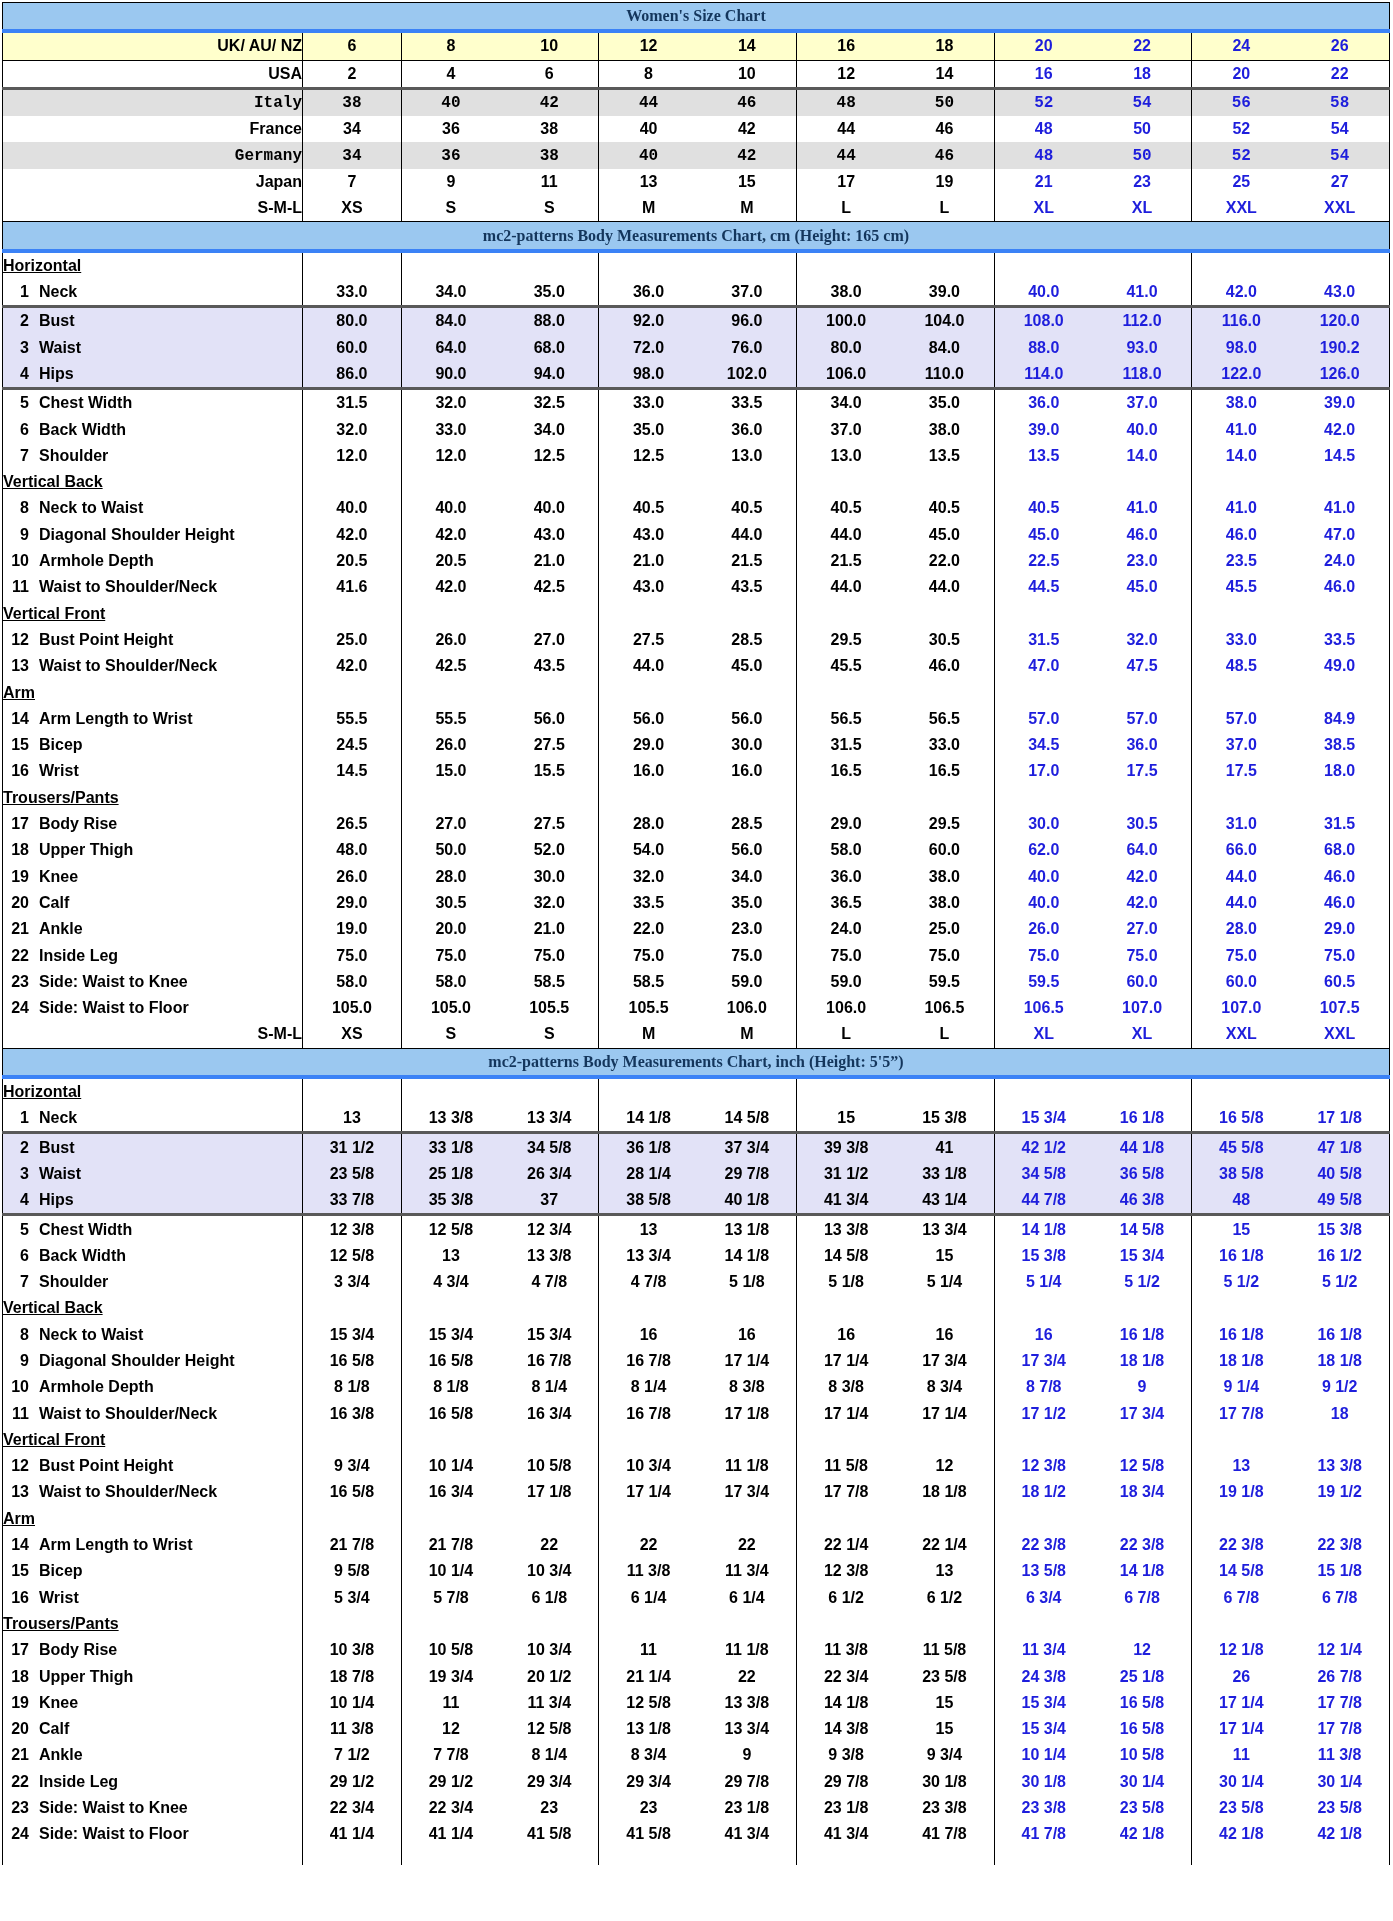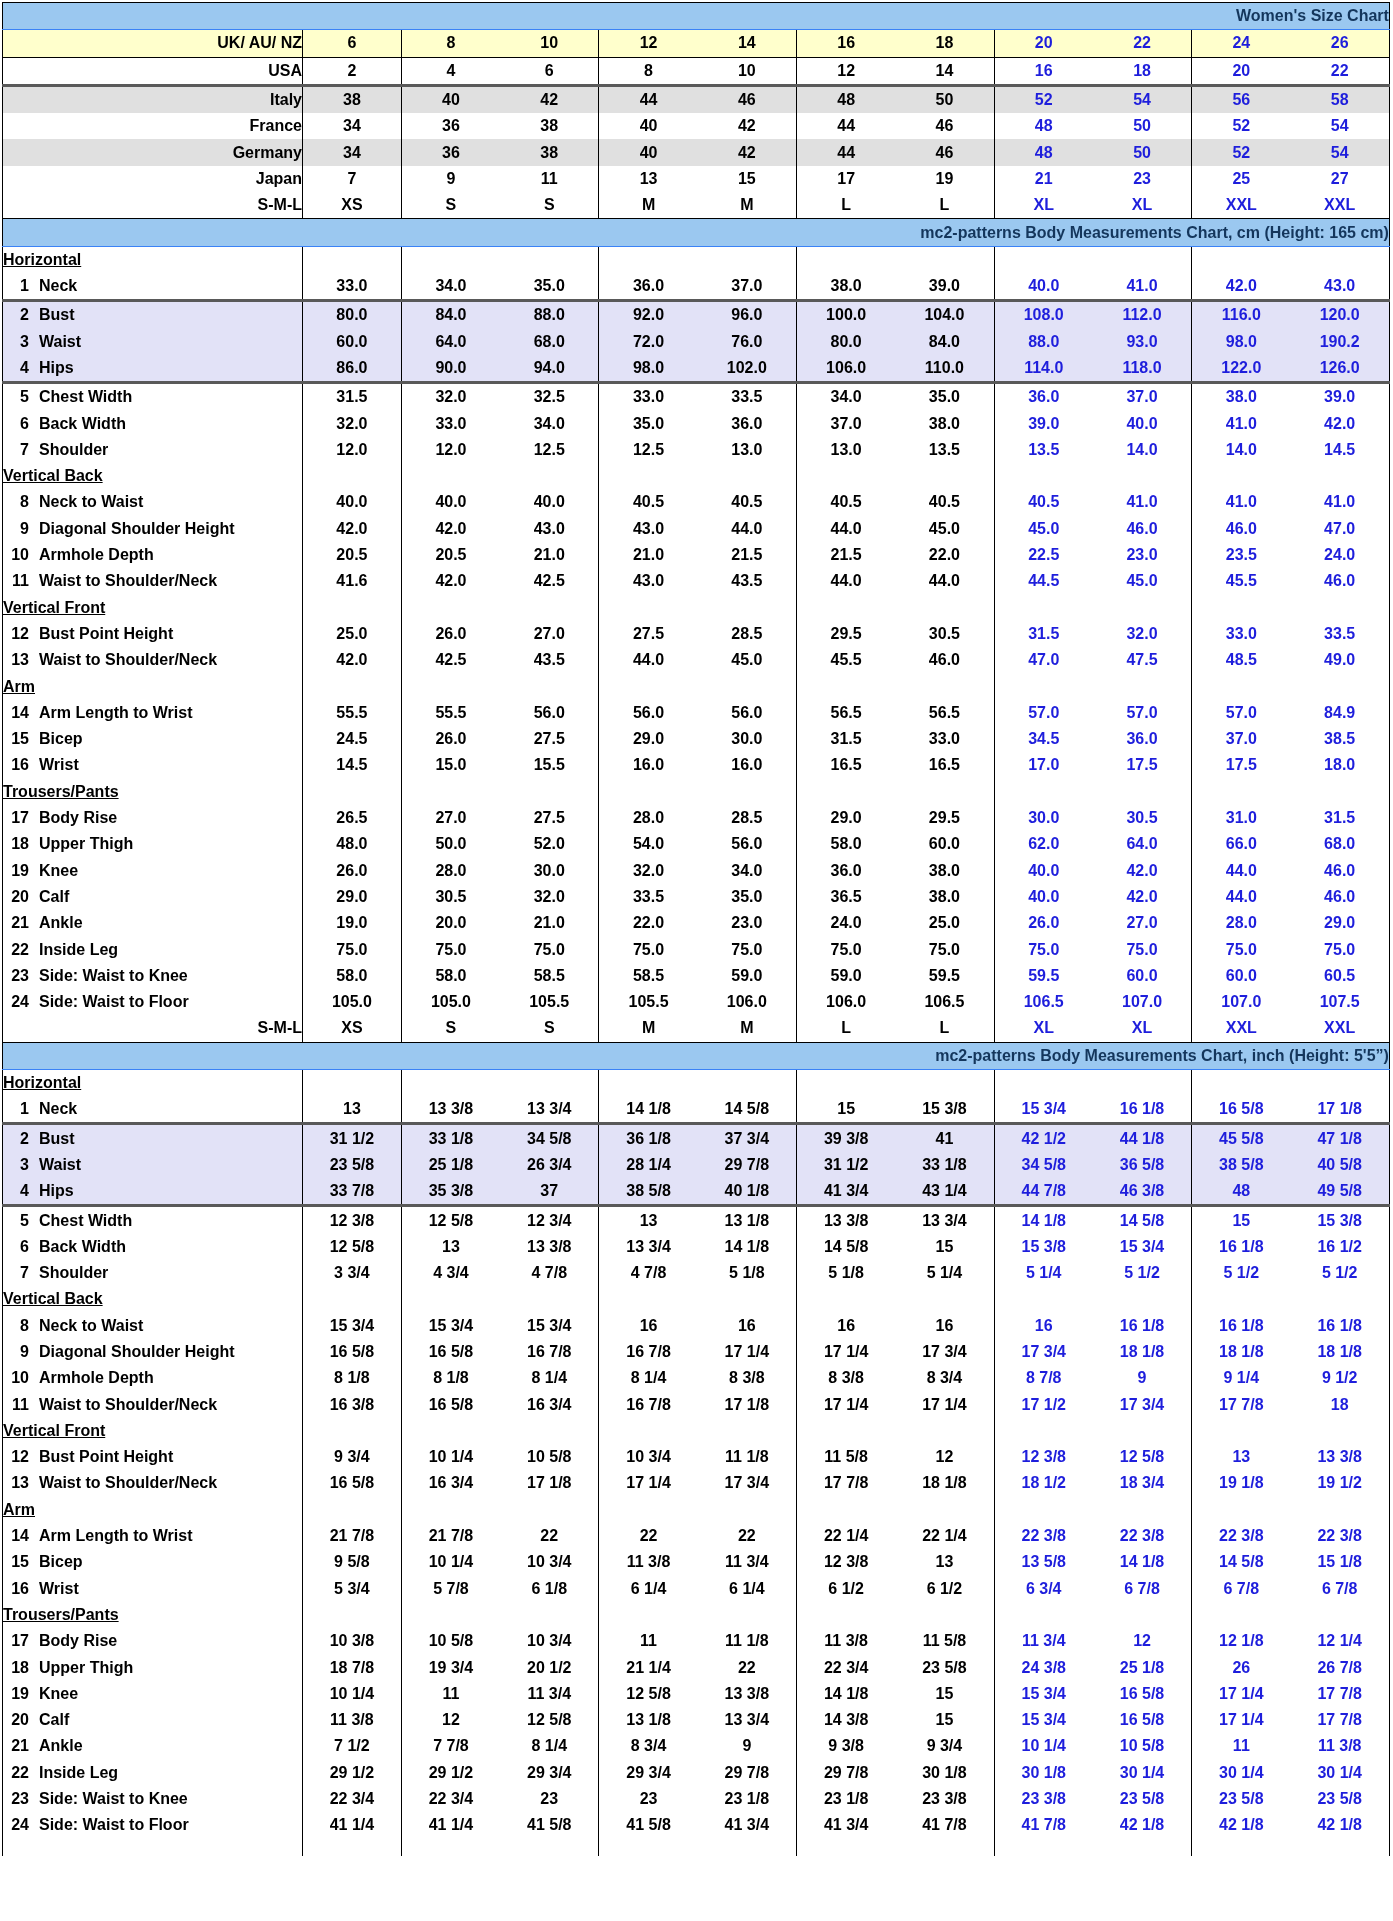--- a/index.html
+++ b/index.html
@@ -10,26 +10,26 @@
   td{height:26.3px;padding:0;font-weight:700;font-size:16px;color:#000;
      overflow:hidden;white-space:nowrap;vertical-align:middle;}
   td.v{text-align:center;}
   td.gb{border-right:1px solid #000;}
   td.label{border-right:1px solid #000;text-align:left;}
   td.label.center{text-align:right;}
   .num{display:inline-block;width:26px;text-align:right;margin-right:10px;}
   td.sec{text-align:left;}
   td.sec span{text-decoration:underline;}
   tr.yellow td{background:var(--yellow);}
-  tr.gray td{background:var(--gray);}
+  tr.gray td{background:var(--gray);font-family:Liberation Mono, monospace;}
   tr.lav td{background:var(--lav);}
   tr.thick td{border-bottom:3px solid var(--thickc);}
   tr.thin td{border-bottom:1px solid #000;}
-  td.band{background:var(--band);color:var(--bandtext);text-align:right;
-          border-top:1px solid #000;border-bottom:1px solid #3b82f6;}
+  td.band{background:var(--band);color:var(--bandtext);text-align:center;
+          border-top:1px solid #000;border-bottom:4px solid #3b82f6;font-family:Liberation Serif, serif;}
   tr.empty td{height:18px;}
   td.blue{color:var(--blue);}
 </style>
 </head>
 <body>
 
 <div class="page">
   <table class="grid">
     <colgroup>
       <col style="width:300px">

